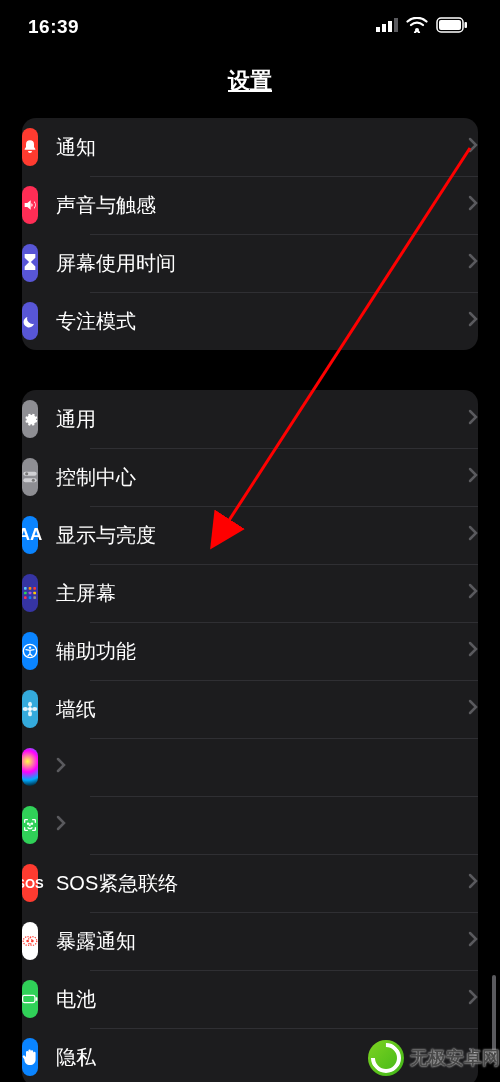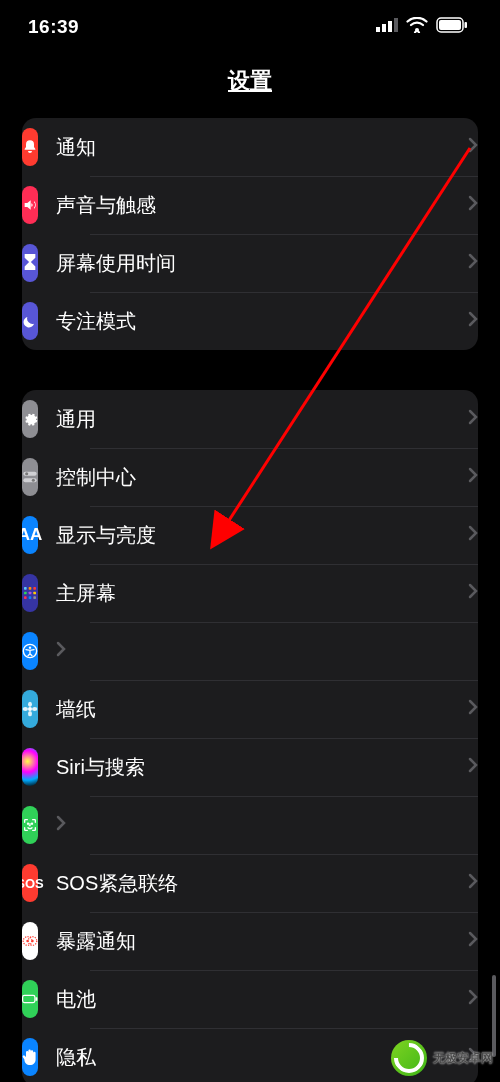--- a/index.html
+++ b/index.html
@@ -64,23 +64,23 @@
   }
   .scrollbar {
     position: absolute;
     right: 4px; bottom: 25px;
     width: 4px; height: 82px;
     background: #5a5a5e;
     border-radius: 2px;
   }
   .watermark {
     position: absolute;
-    right: 7px; bottom: 6px;
+    right: 0; bottom: 6px;
     display: flex; align-items: center; gap: 6px;
-    font-size: 12px; font-weight: 700; color: #333;
+    font-size: 18px; font-weight: 700; color: #333;
     background: rgba(255,255,255,0.0);
   }
   .wm-logo {
     width: 36px; height: 36px; border-radius: 50%;
     background: linear-gradient(135deg,#7ed321,#3fb618);
     display:flex;align-items:center;justify-content:center;
     position:relative;
   }
   .wm-logo::before{
     content:""; width:22px;height:22px;border:4px solid #fff;border-radius:50%;
@@ -222,20 +222,21 @@
         </svg></span>
   </div>
   <div class="row">
     <div class="icon" style="background:#0a84ff">
       <svg width="24" height="24" viewBox="0 0 24 24" fill="none" stroke="#fff" stroke-width="2">
           <circle cx="12" cy="12" r="10"></circle>
           <circle cx="12" cy="7" r="1.8" fill="#fff" stroke="none"></circle>
           <path d="M6 10l6 1 6-1M12 11v5m-3 3l3-3 3 3" stroke-linecap="round"></path>
         </svg>
     </div>
+    <div class="label">辅助功能</div>
     <span class="chevron"><svg width="10" height="16" viewBox="0 0 10 16">
           <path d="M2 2l6 6-6 6" stroke="#5a5a5e" stroke-width="2.5" fill="none" stroke-linecap="round"></path>
         </svg></span>
   </div>
   <div class="row">
     <div class="icon" style="background:#34aadc">
       <svg width="24" height="24" viewBox="0 0 24 24" fill="#fff">
           <circle cx="12" cy="12" r="3"></circle>
           <ellipse cx="12" cy="5" rx="3" ry="4" opacity="0.85"></ellipse>
           <ellipse cx="12" cy="19" rx="3" ry="4" opacity="0.85"></ellipse>
@@ -243,21 +244,20 @@
           <ellipse cx="19" cy="12" rx="4" ry="3" opacity="0.85"></ellipse>
         </svg>
     </div>
     <div class="label">墙纸</div>
     <span class="chevron"><svg width="10" height="16" viewBox="0 0 10 16">
           <path d="M2 2l6 6-6 6" stroke="#5a5a5e" stroke-width="2.5" fill="none" stroke-linecap="round"></path>
         </svg></span>
   </div>
   <div class="row">
     <div class="icon" style="background:#1c1c1e;background:radial-gradient(circle at 35% 35%,#ff4,#f0f 40%,#0af 70%,#000);"></div>
-    <div class="label">Siri与搜索</div>
     <span class="chevron"><svg width="10" height="16" viewBox="0 0 10 16">
           <path d="M2 2l6 6-6 6" stroke="#5a5a5e" stroke-width="2.5" fill="none" stroke-linecap="round"></path>
         </svg></span>
   </div>
   <div class="row">
     <div class="icon" style="background:#30d158">
       <svg width="24" height="24" viewBox="0 0 24 24" fill="none" stroke="#fff" stroke-width="2" stroke-linecap="round">
           <path d="M4 8V5a1 1 0 0 1 1-1h3M20 8V5a1 1 0 0 0-1-1h-3M4 16v3a1 1 0 0 0 1 1h3M20 16v3a1 1 0 0 1-1 1h-3"></path>
           <circle cx="9" cy="10" r="0.8" fill="#fff"></circle>
           <circle cx="15" cy="10" r="0.8" fill="#fff"></circle>

